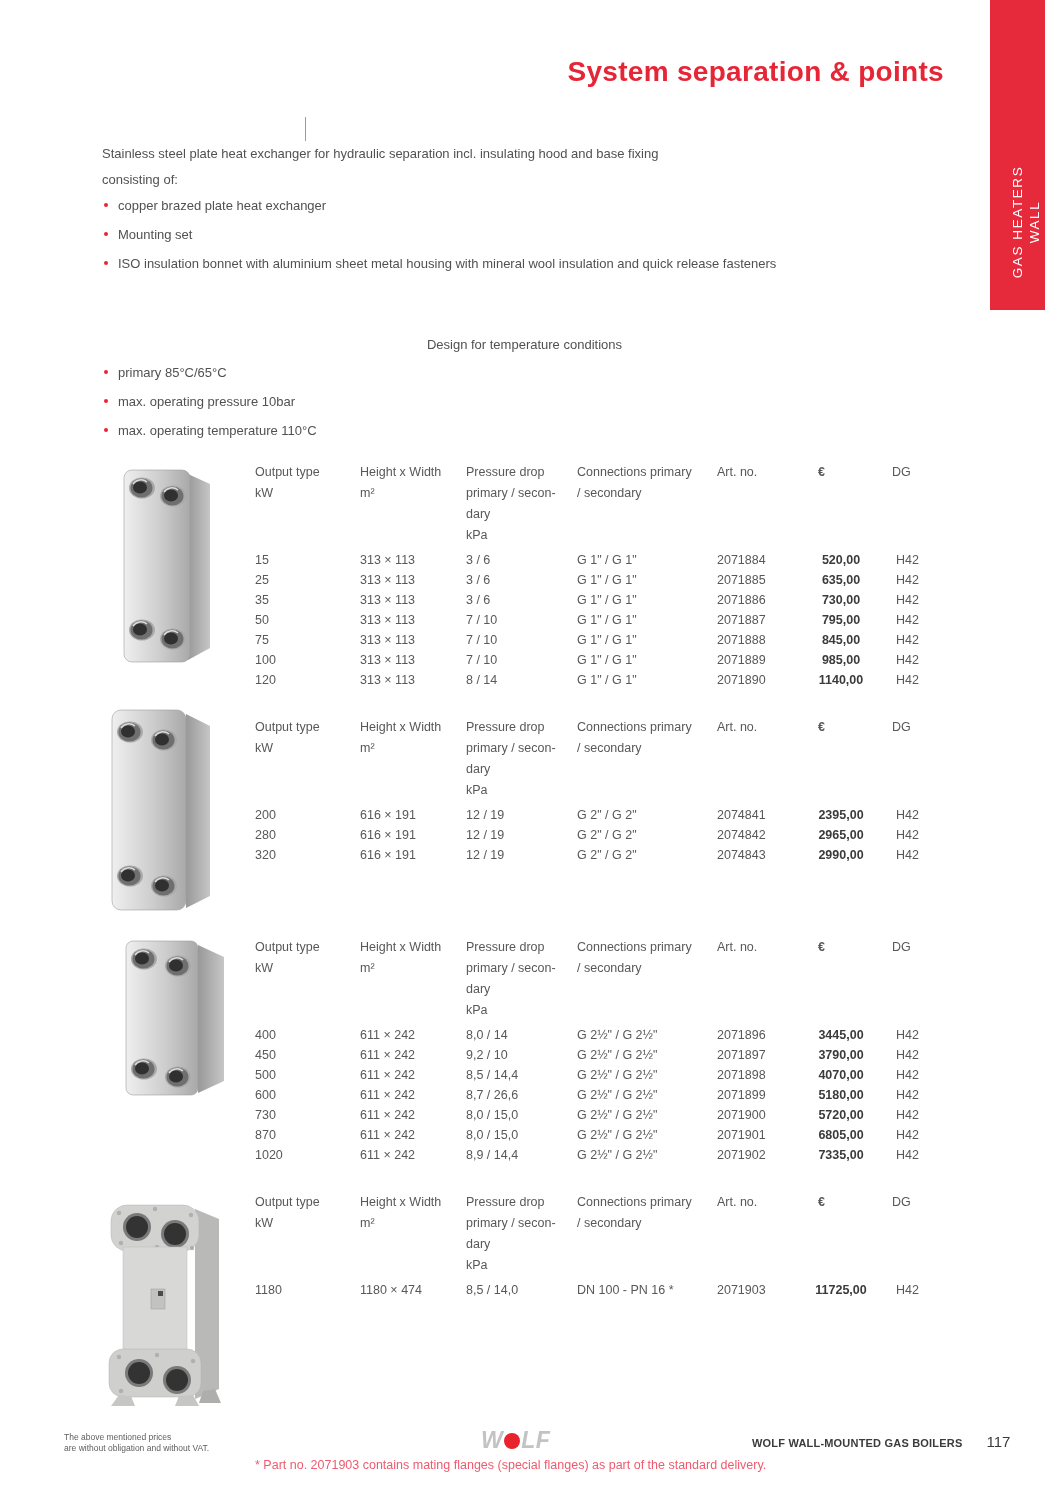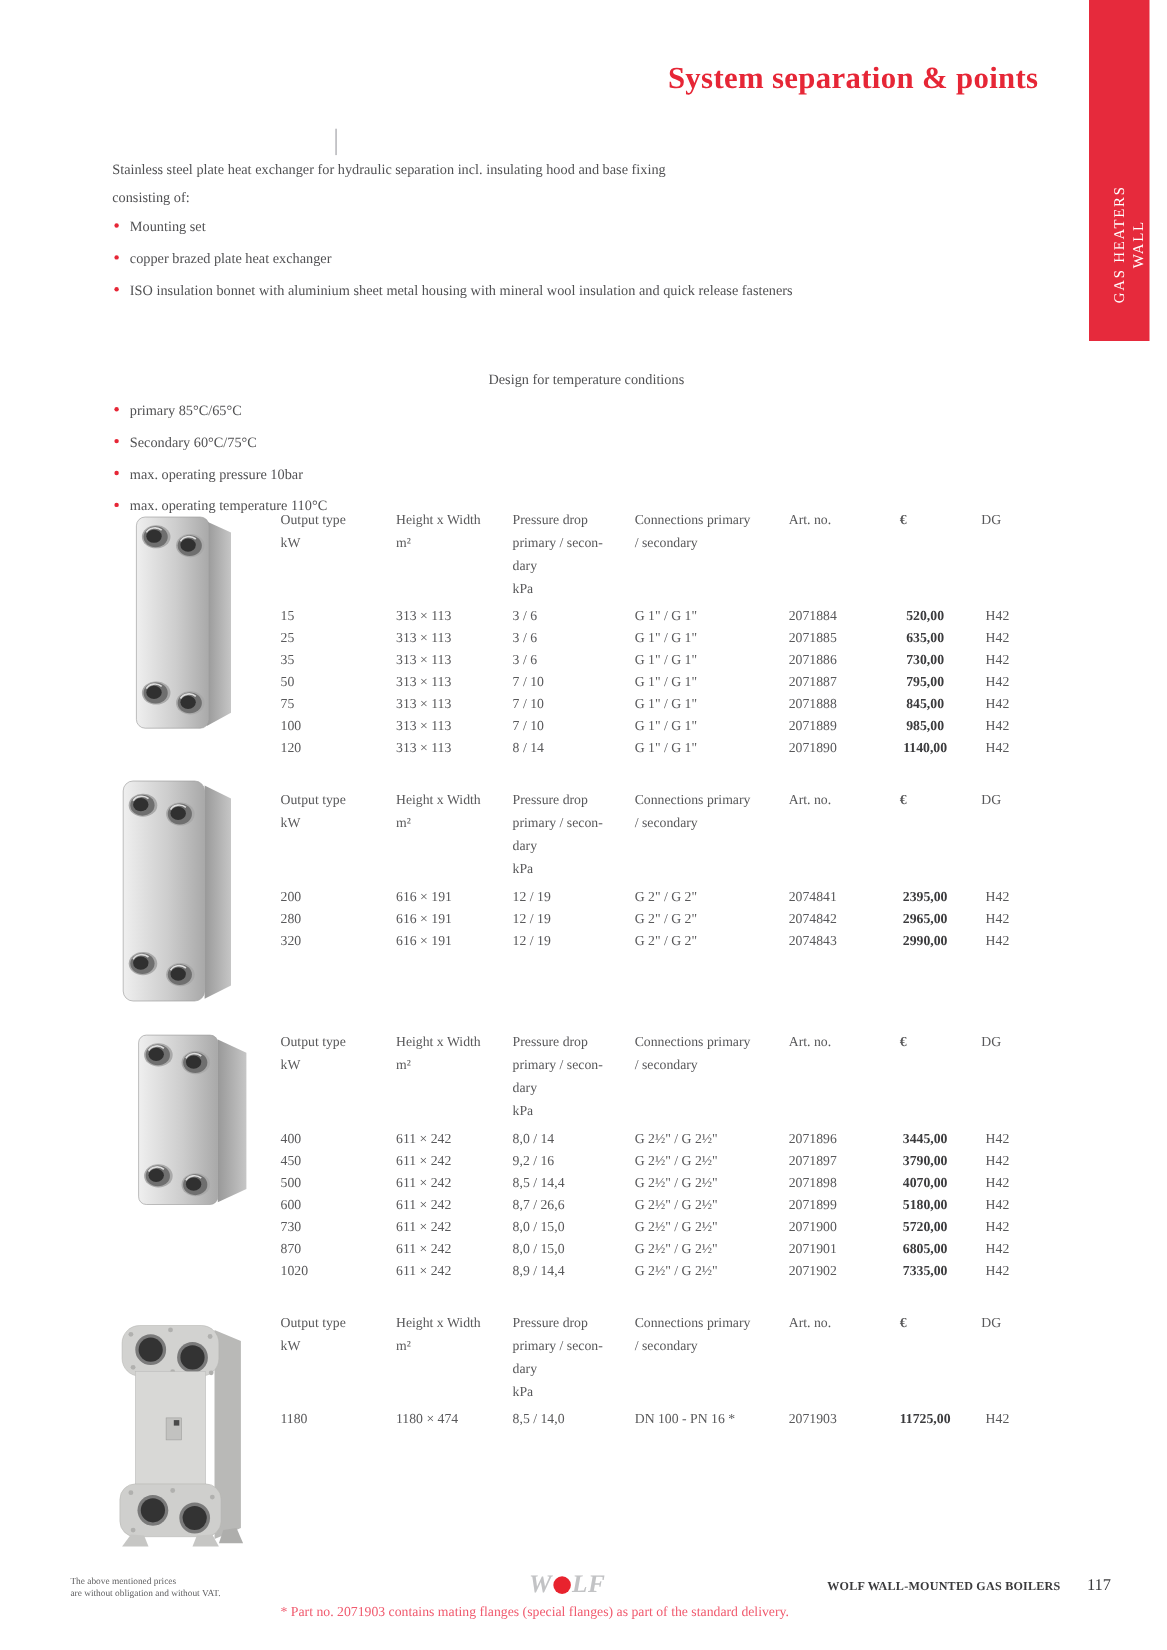--- a/index.html
+++ b/index.html
@@ -1,18 +1,18 @@
 <!DOCTYPE html>
 <html style="--accent: #e62636; --tab: #e62a3c; --footnote: #f05a6e;"><head>
 <meta charset="utf-8">
 <style>
   html,body { margin:0; padding:0; background:#ffffff; }
   .page {
     position:relative; width:1045px; height:1500px; background:#ffffff;
-    font-family:Liberation Serif, serif; overflow:hidden; color:#515153;
+    font-family:Liberation Sans, sans-serif; overflow:hidden; color:#515153;
   }
 
   
   .title {
     position:absolute; top:56px; right:101px; margin:0;
     font-size:28px; font-weight:700; color:var(--accent,#e62636); letter-spacing:0.3px;
   }
   .side-tab {
     position:absolute; top:0; left:990px; width:71px; height:310px;
     background:var(--tab,#e62a3c);
@@ -85,43 +85,39 @@
   </div>
 
   <div class="stray-line"></div>
 
   <div class="intro">
     <p>Stainless steel plate heat exchanger for hydraulic separation incl. insulating hood and base fixing</p>
     <p>consisting of:</p>
     <div class="blist">
       <div class="bitem">
         <span class="dot"></span>
-        <span>Mounting set</span>
+        <span>copper brazed plate heat exchanger</span>
       </div>
       <div class="bitem">
         <span class="dot"></span>
-        <span>copper brazed plate heat exchanger</span>
+        <span>Mounting set</span>
       </div>
       <div class="bitem">
         <span class="dot"></span>
         <span>ISO insulation bonnet with aluminium sheet metal housing with mineral wool insulation and quick release fasteners</span>
       </div>
     </div>
   </div>
 
   <div class="design">
     <h2>Design for temperature conditions</h2>
     <div class="blist">
       <div class="bitem">
         <span class="dot"></span>
         <span>primary 85°C/65°C</span>
-      </div>
-      <div class="bitem">
-        <span class="dot"></span>
-        <span>Secondary 60°C/75°C</span>
       </div>
       <div class="bitem">
         <span class="dot"></span>
         <span>max. operating pressure 10bar</span>
       </div>
       <div class="bitem">
         <span class="dot"></span>
         <span>max. operating temperature 110°C</span>
       </div>
     </div>
@@ -395,21 +391,21 @@
           <div class="tcell c1">611 × 242</div>
           <div class="tcell c2">8,0 / 14</div>
           <div class="tcell c3">G 2½" / G 2½"</div>
           <div class="tcell c4">2071896</div>
           <div class="tcell c5">3445,00</div>
           <div class="tcell c6">H42</div>
         </div>
         <div class="trow">
           <div class="tcell c0">450</div>
           <div class="tcell c1">611 × 242</div>
-          <div class="tcell c2">9,2 / 16</div>
+          <div class="tcell c2">9,2 / 10</div>
           <div class="tcell c3">G 2½" / G 2½"</div>
           <div class="tcell c4">2071897</div>
           <div class="tcell c5">3790,00</div>
           <div class="tcell c6">H42</div>
         </div>
         <div class="trow">
           <div class="tcell c0">500</div>
           <div class="tcell c1">611 × 242</div>
           <div class="tcell c2">8,5 / 14,4</div>
           <div class="tcell c3">G 2½" / G 2½"</div>

